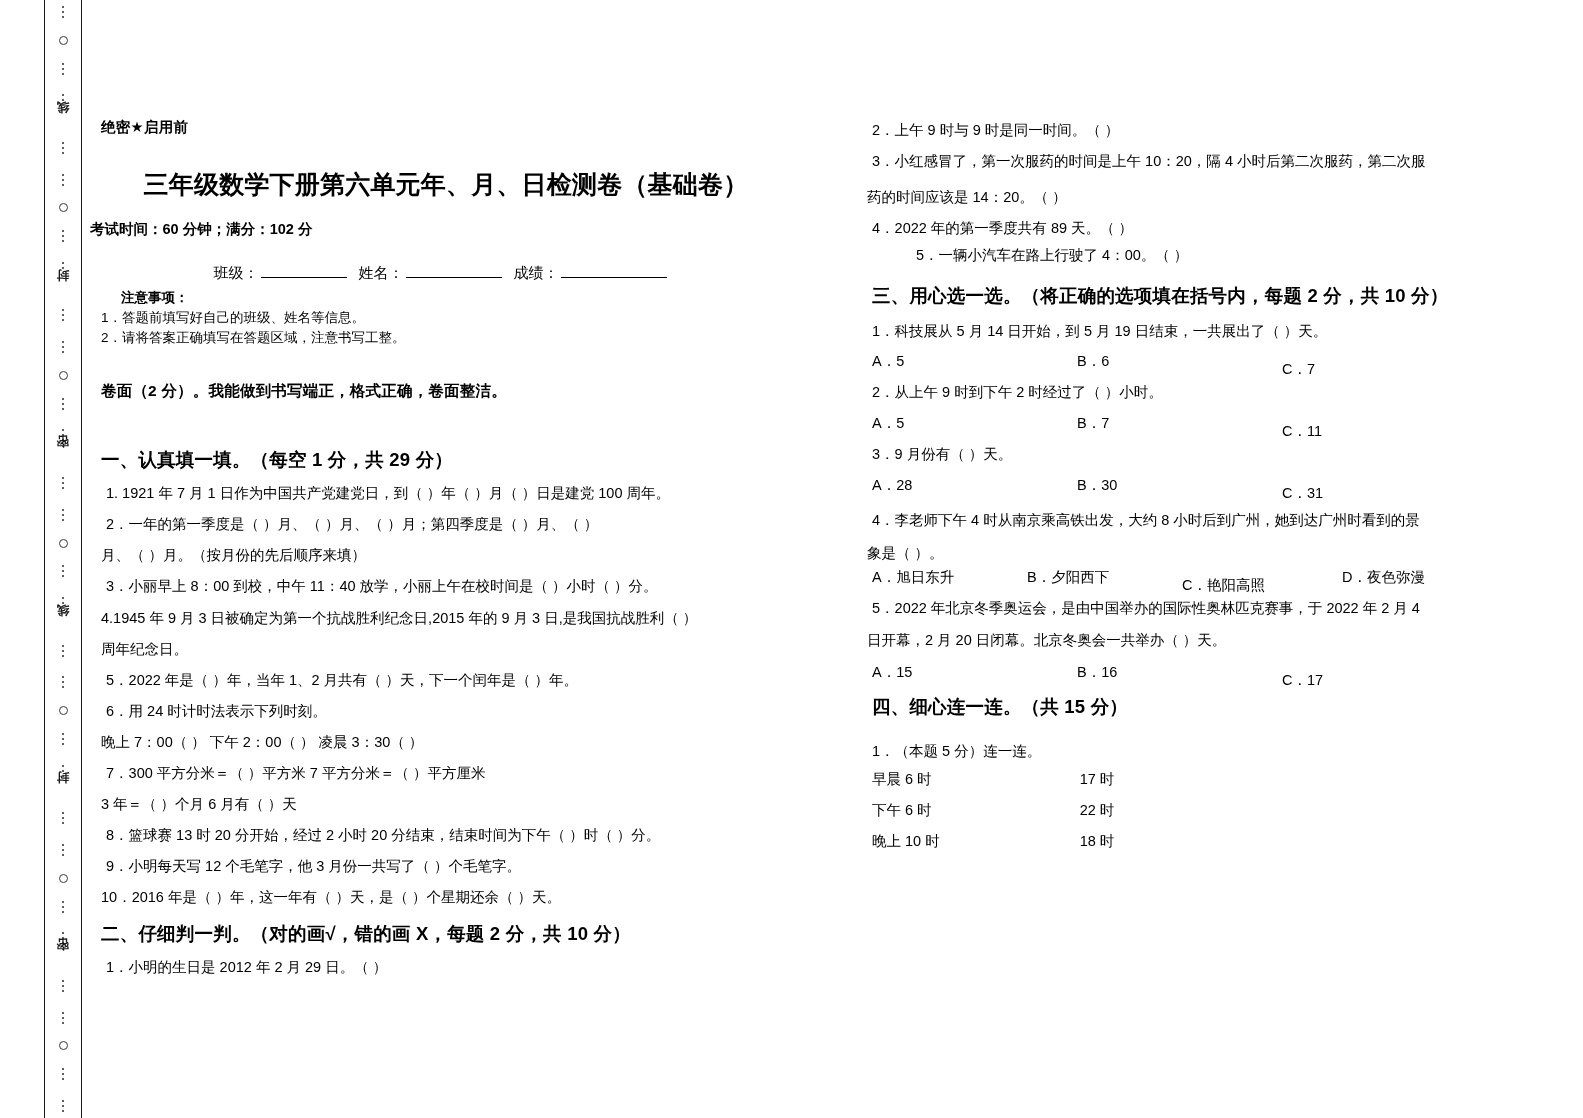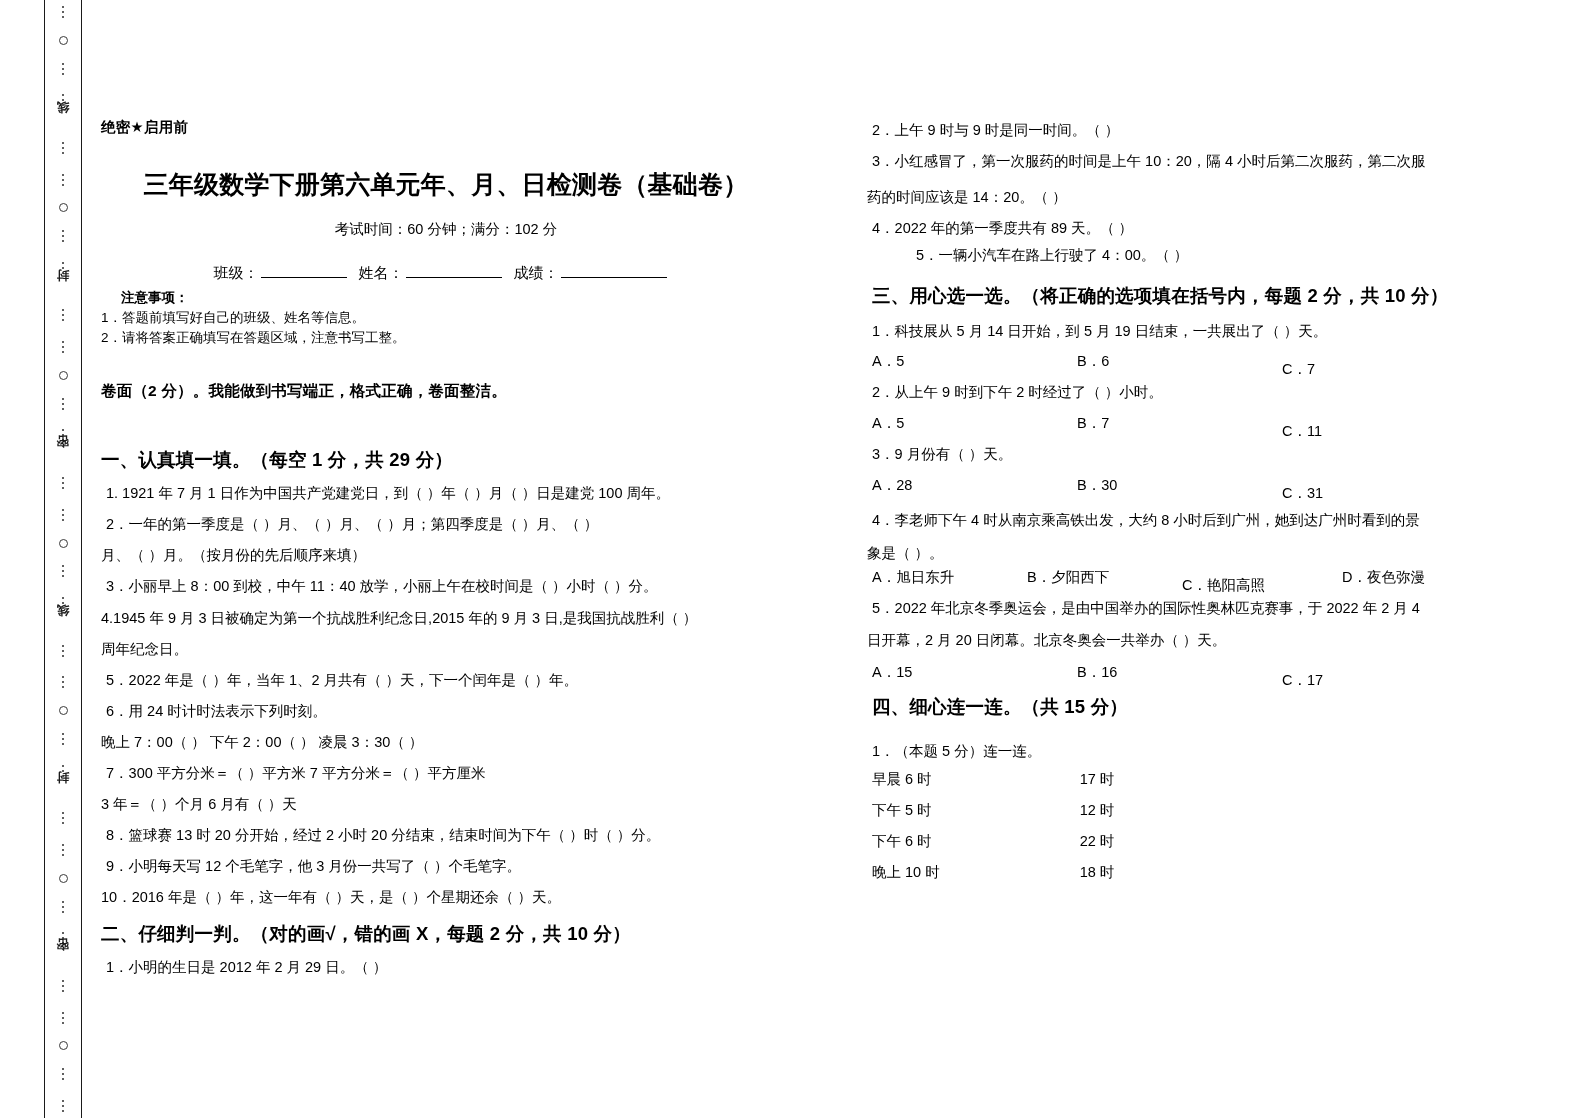--- a/index.html
+++ b/index.html
@@ -107,22 +107,22 @@
     font-size: 25px;
     font-weight: bold;
     letter-spacing: 0.2px;
     white-space: nowrap;
   }
   .exam-meta {
     position: absolute;
     left: 0;
     top: 220px;
     width: 712px;
-    text-align: center;
     font-size: 14.5px;
+    font-weight: bold;
   }
   .idfields {
     position: absolute;
     left: 0;
     top: 262px;
     width: 712px;
     text-align: center;
     font-size: 15px;
     white-space: nowrap;
   }
@@ -493,24 +493,20 @@
 
     <div class="sec-head" id="sec4-head">四、细心连一连。（共 15 分）</div>
     <div class="q-line r-m1">1．（本题 5 分）连一连。</div>
 
     <div class="match-table">
       <div class="match-row">
         <span class="match-left">早晨 6 时</span>
         <span class="match-right">17 时</span>
       </div>
       <div class="match-row">
-        <span class="match-left">下午 5 时</span>
-        <span class="match-right">12 时</span>
-      </div>
-      <div class="match-row">
         <span class="match-left">下午 6 时</span>
         <span class="match-right">22 时</span>
       </div>
       <div class="match-row">
         <span class="match-left">晚上 10 时</span>
         <span class="match-right">18 时</span>
       </div>
     </div>
   </div>
 </div>

